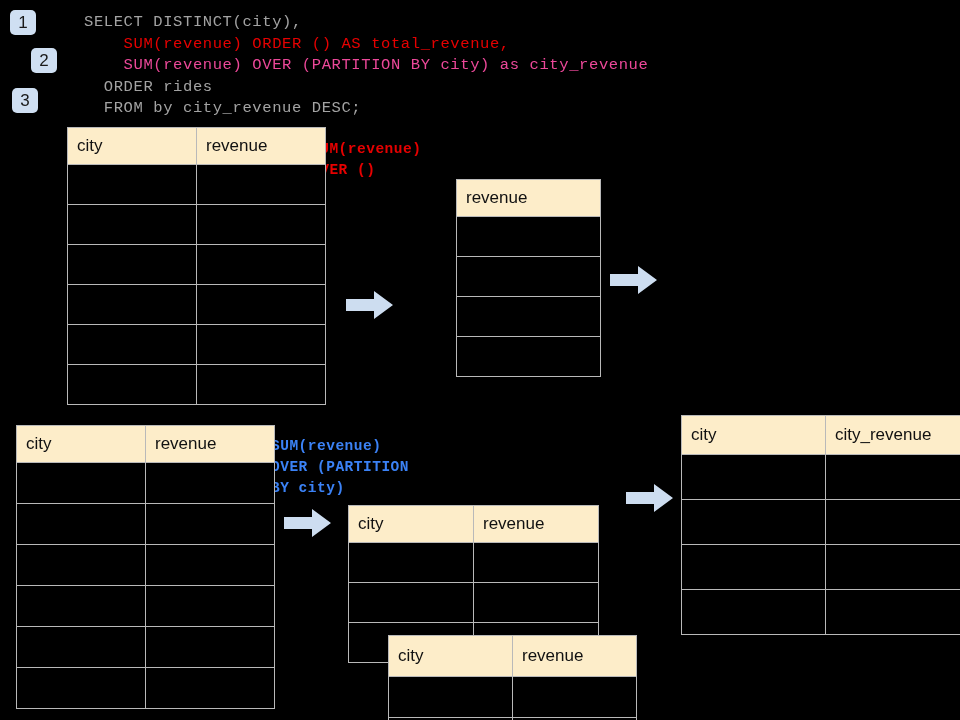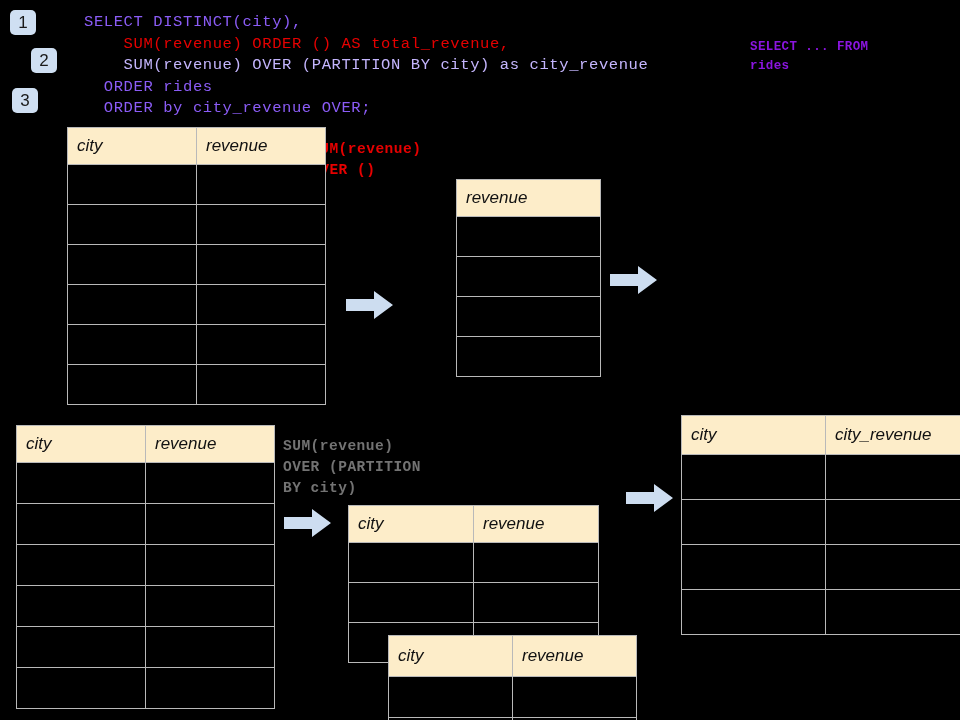--- a/index.html
+++ b/index.html
@@ -32,23 +32,23 @@
 
   
   .code {
     position: absolute;
     font-family: "Liberation Mono", monospace;
     font-size: 15.5px;
     line-height: 21.5px;
     white-space: pre;
     letter-spacing: 0.6px;
   }
-  .code .purple { color: #8b5cf6; }
+  .code .purple { color: #a3a3a3; }
   .code .red    { color: #e60000; }
-  .code .green  { color: #c4b5fd; }
+  .code .green  { color: #ec4899; }
 
   .snippet {
     position: absolute;
     font-family: "Liberation Mono", monospace;
     font-size: 12.5px;
     line-height: 19px;
     white-space: pre;
     color: #8b15e0;
     font-weight: bold;
     letter-spacing: 0.4px;
@@ -58,38 +58,37 @@
   .annot {
     position: absolute;
     font-family: "Liberation Mono", monospace;
     font-size: 14.5px;
     line-height: 21px;
     white-space: pre;
     font-weight: bold;
     letter-spacing: 0.5px;
   }
   .annot.red   { color: #e60000; }
-  .annot.green { color: #737373; margin-left: 12px; }
+  .annot.green { color: #3b82f6; }
 
   
   .tbl {
     position: absolute;
     border-collapse: collapse;
     table-layout: fixed;
     background: #000000;
   }
   .tbl td, .tbl th {
     border: 1px solid #b9b9b9;
     padding: 0;
     margin: 0;
     font-weight: normal;
     text-align: left;
     font-family: "Liberation Sans", sans-serif;
     color: #111111;
-    font-style: italic;
   }
   .tbl th {
     background: #fdedc9;
     font-size: 17px;
     padding-left: 9px;
   }
   .tbl td { background: #000000; }
 
   
   .arrow {
@@ -102,24 +101,22 @@
 <div id="canvas">
 
   <div class="badge" style="left:10px; top:10px;">1</div>
   <div class="badge" style="left:31px; top:48px;">2</div>
   <div class="badge" style="left:12px; top:88px;">3</div>
 
   <div class="code" style="left:84px; top:12px;"><span class="purple">SELECT DISTINCT(city),</span>
 <span class="red">    SUM(revenue) ORDER () AS total_revenue,</span>
 <span class="green">    SUM(revenue) OVER (PARTITION BY city) as city_revenue</span>
 <span class="purple">  ORDER rides</span>
-<span class="purple">  ORDER by city_revenue OVER;</span></div>
-
-  <div class="snippet" style="left:750px; top:38px;"><span>SELECT ... FROM</span>
-<span>rides</span></div>
+<span class="purple">  FROM by city_revenue DESC;</span></div>
+
 
   <div class="annot red" style="left:311px; top:139px;"><span>SUM(revenue)</span>
 <span>OVER ()</span></div>
 
   <div class="annot green" style="left:271px; top:436px;"><span>SUM(revenue)</span>
 <span>OVER (PARTITION</span>
 <span>BY city)</span></div>
 
   <table class="tbl" style="left:67px; top:127px; width:238px;">
     <thead>

